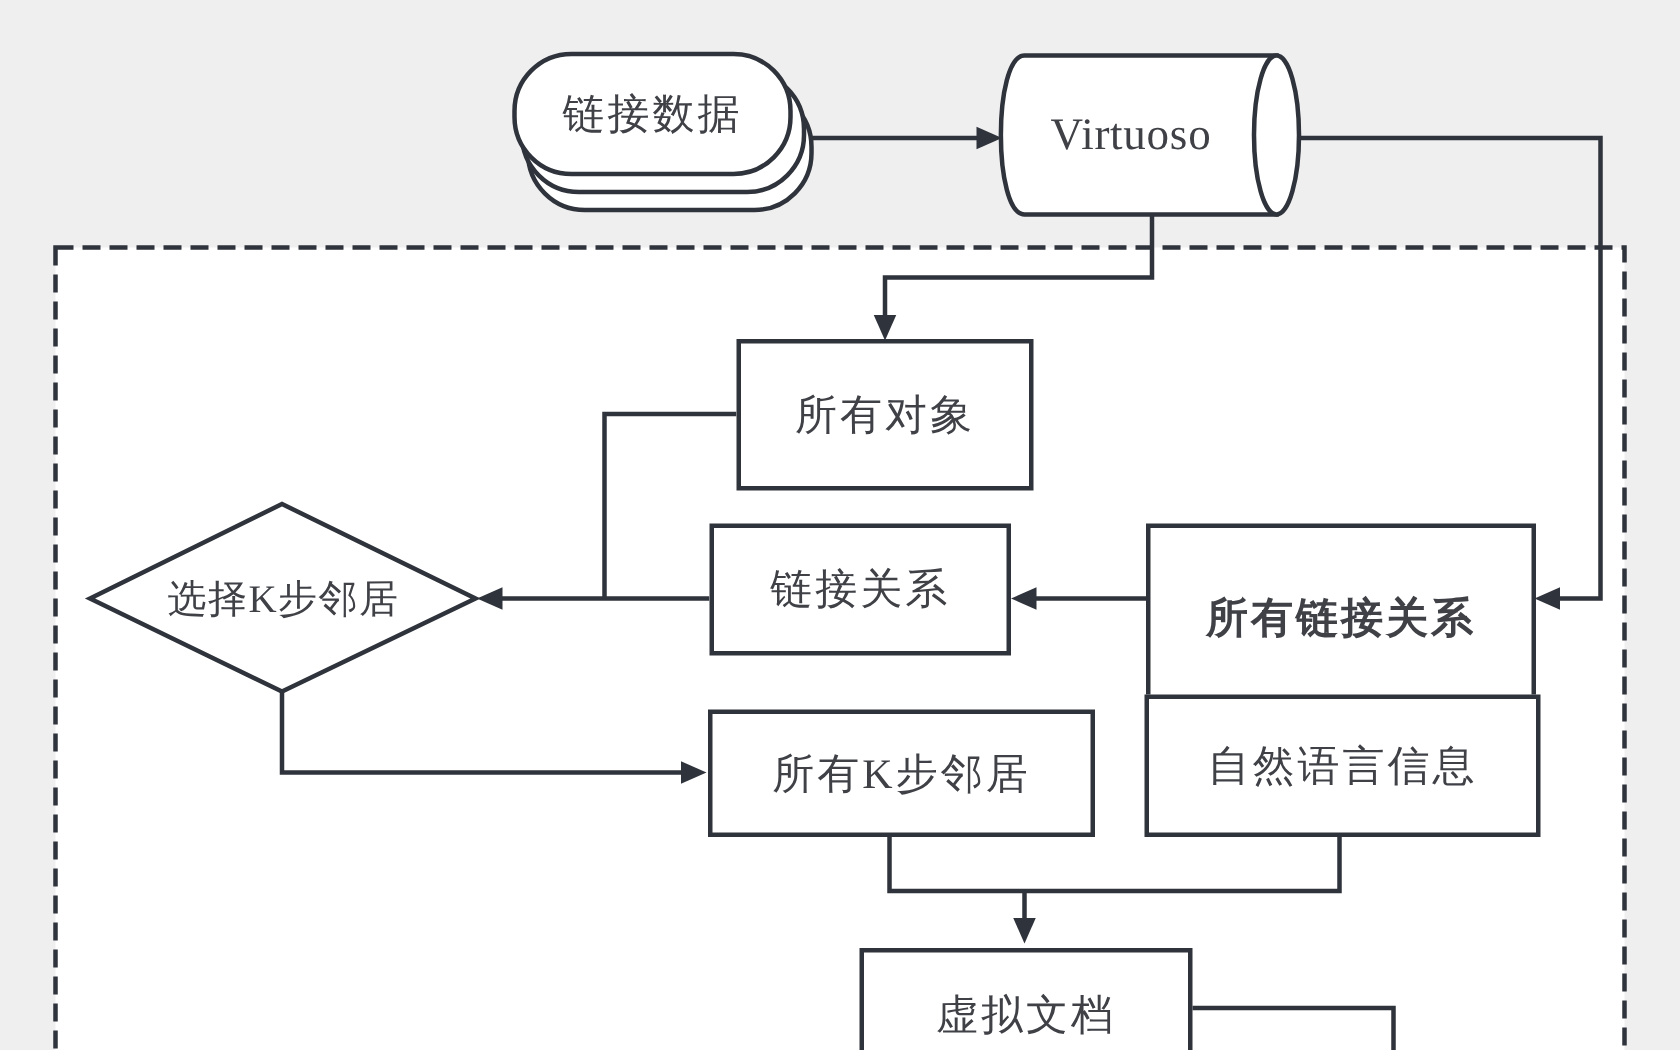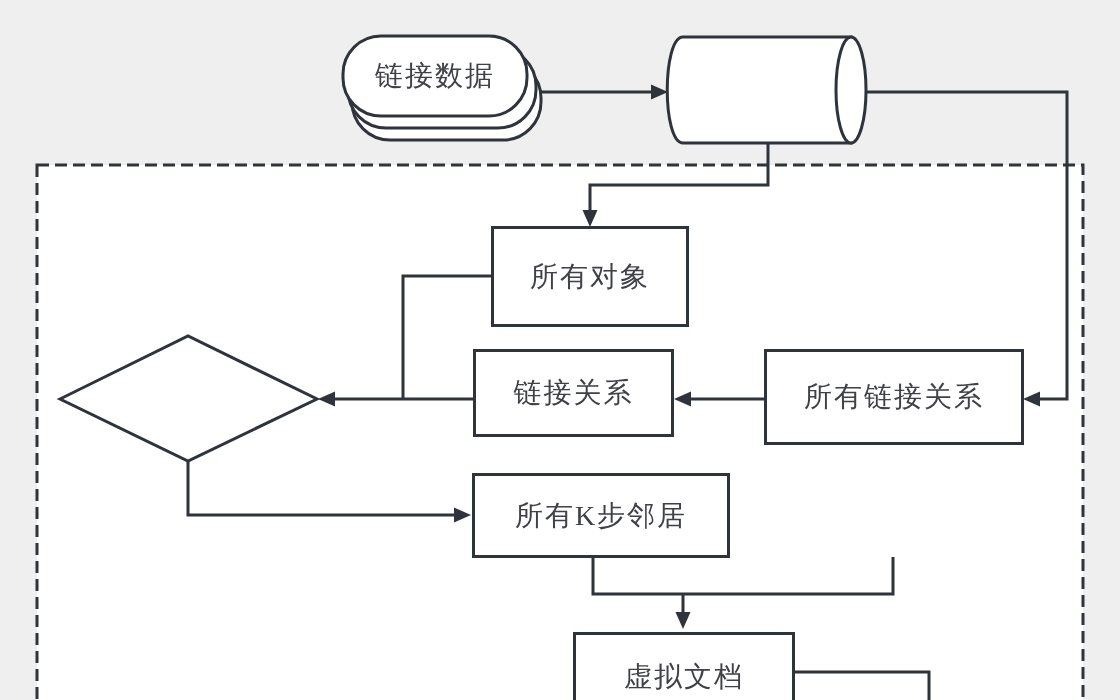--- a/index.html
+++ b/index.html
@@ -103,20 +103,23 @@
 
     <g>
       <path class="shape" d="M683 37 H851 V143 H683 C662 143 662 37 683 37 Z"></path>
       <ellipse class="shape" cx="851" cy="90" rx="15" ry="53"></ellipse>
     </g>
 
     <polygon class="shape" points="60,399 188,336 317,399 188,461"></polygon>
   </svg>
 
   <div class="shape-label" style="left:343px; top:36px; width:184px; height:80px;">链接数据</div>
+  <div class="shape-label latin" style="left:668px; top:37px; width:172px; height:106px;">Virtuoso</div>
+  <div class="shape-label diamond-label" style="left:75px; top:373px; width:228px; height:52px;">选择K步邻居</div>
 
   <div class="node" style="left:491px; top:226px; width:198px; height:101px;">所有对象</div>
   <div class="node" style="left:473px; top:349px; width:201px; height:88px;">链接关系</div>
-  <div class="node" style="left:764px; top:349px; width:260px; height:96px;">所有链接关系</div>
+  <div class="node" style="left:764px; top:349px; width:260px; height:126px;font-weight:bold;">所有链接关系</div>
   <div class="node" style="left:472px; top:473px; width:258px; height:85px;">所有K步邻居</div>
+  <div class="node" style="left:763px; top:463px; width:264px; height:95px;">自然语言信息</div>
   <div class="node" style="left:573px; top:632px; width:222px; height:90px;">虚拟文档</div>
 
 </div>
 
 </body></html>

